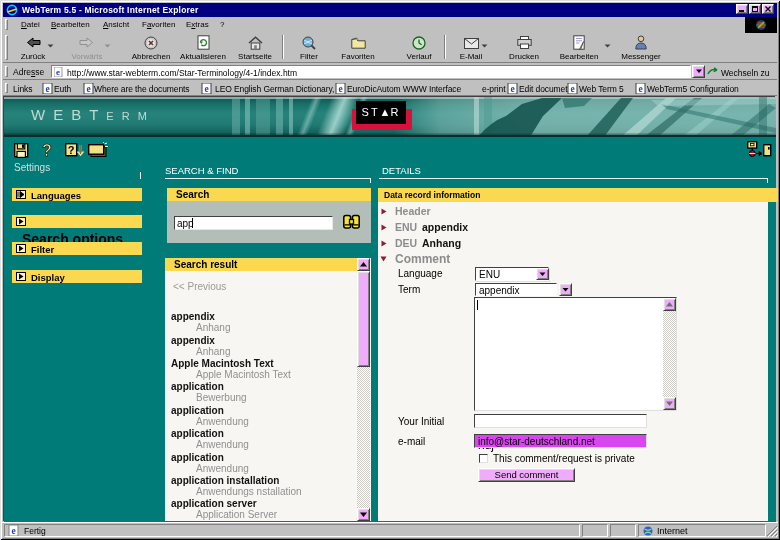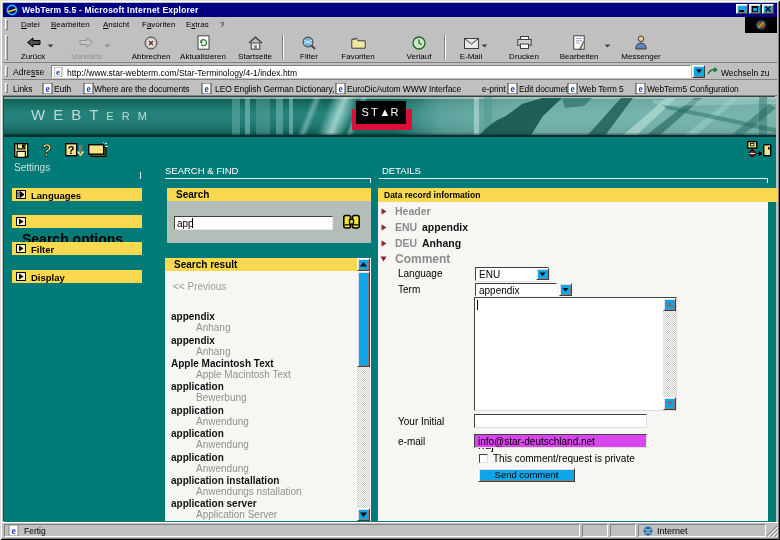--- a/index.html
+++ b/index.html
@@ -1,21 +1,21 @@
 <!DOCTYPE html>
 <html><head>
 <meta charset="utf-8">
 <style>
 * { margin:0; padding:0; box-sizing:border-box; }
 html,body { width:780px; height:540px; overflow:hidden; }
 body { font-family:"Liberation Sans", sans-serif; background:#c0c0c0; position:relative; }
 .abs { position:absolute; }
 .sunken { border-top:1px solid #808080; border-left:1px solid #808080; border-bottom:1px solid #ffffff; border-right:1px solid #ffffff; }
 .btn3d svg { display:block; margin:0 auto; }
-.btn3d { background:#0ea5e9; border-top:1px solid #ffffff; border-left:1px solid #ffffff; border-bottom:1px solid #404040; border-right:1px solid #404040; box-shadow:inset 1px 1px 0 #dfdfdf, inset -1px -1px 0 #808080; }
+.btn3d { background:#f0abfc; border-top:1px solid #ffffff; border-left:1px solid #ffffff; border-bottom:1px solid #404040; border-right:1px solid #404040; box-shadow:inset 1px 1px 0 #dfdfdf, inset -1px -1px 0 #808080; }
 .grip { width:3px; border-left:1px solid #ffffff; border-top:1px solid #fff; border-right:1px solid #808080; border-bottom:1px solid #808080; background:#c0c0c0; }
 .tl { top:20px; font-size:8px; color:#000; transform:translateX(-50%); white-space:nowrap; }
 .lk { position:absolute; top:3px; font-size:8.5px; letter-spacing:-0.1px; color:#000; white-space:nowrap; }
 .ieic { position:absolute; top:2px; width:11px; height:11px; }
 .mi { top:3px; font-size:8px; color:#000; }
 .trm { position:absolute; left:6px; font-size:10px; font-weight:bold; color:#111; white-space:nowrap; }
 .trs { position:absolute; left:31px; font-size:10px; color:#909090; white-space:nowrap; }
 </style>
 </head>
 <body>

